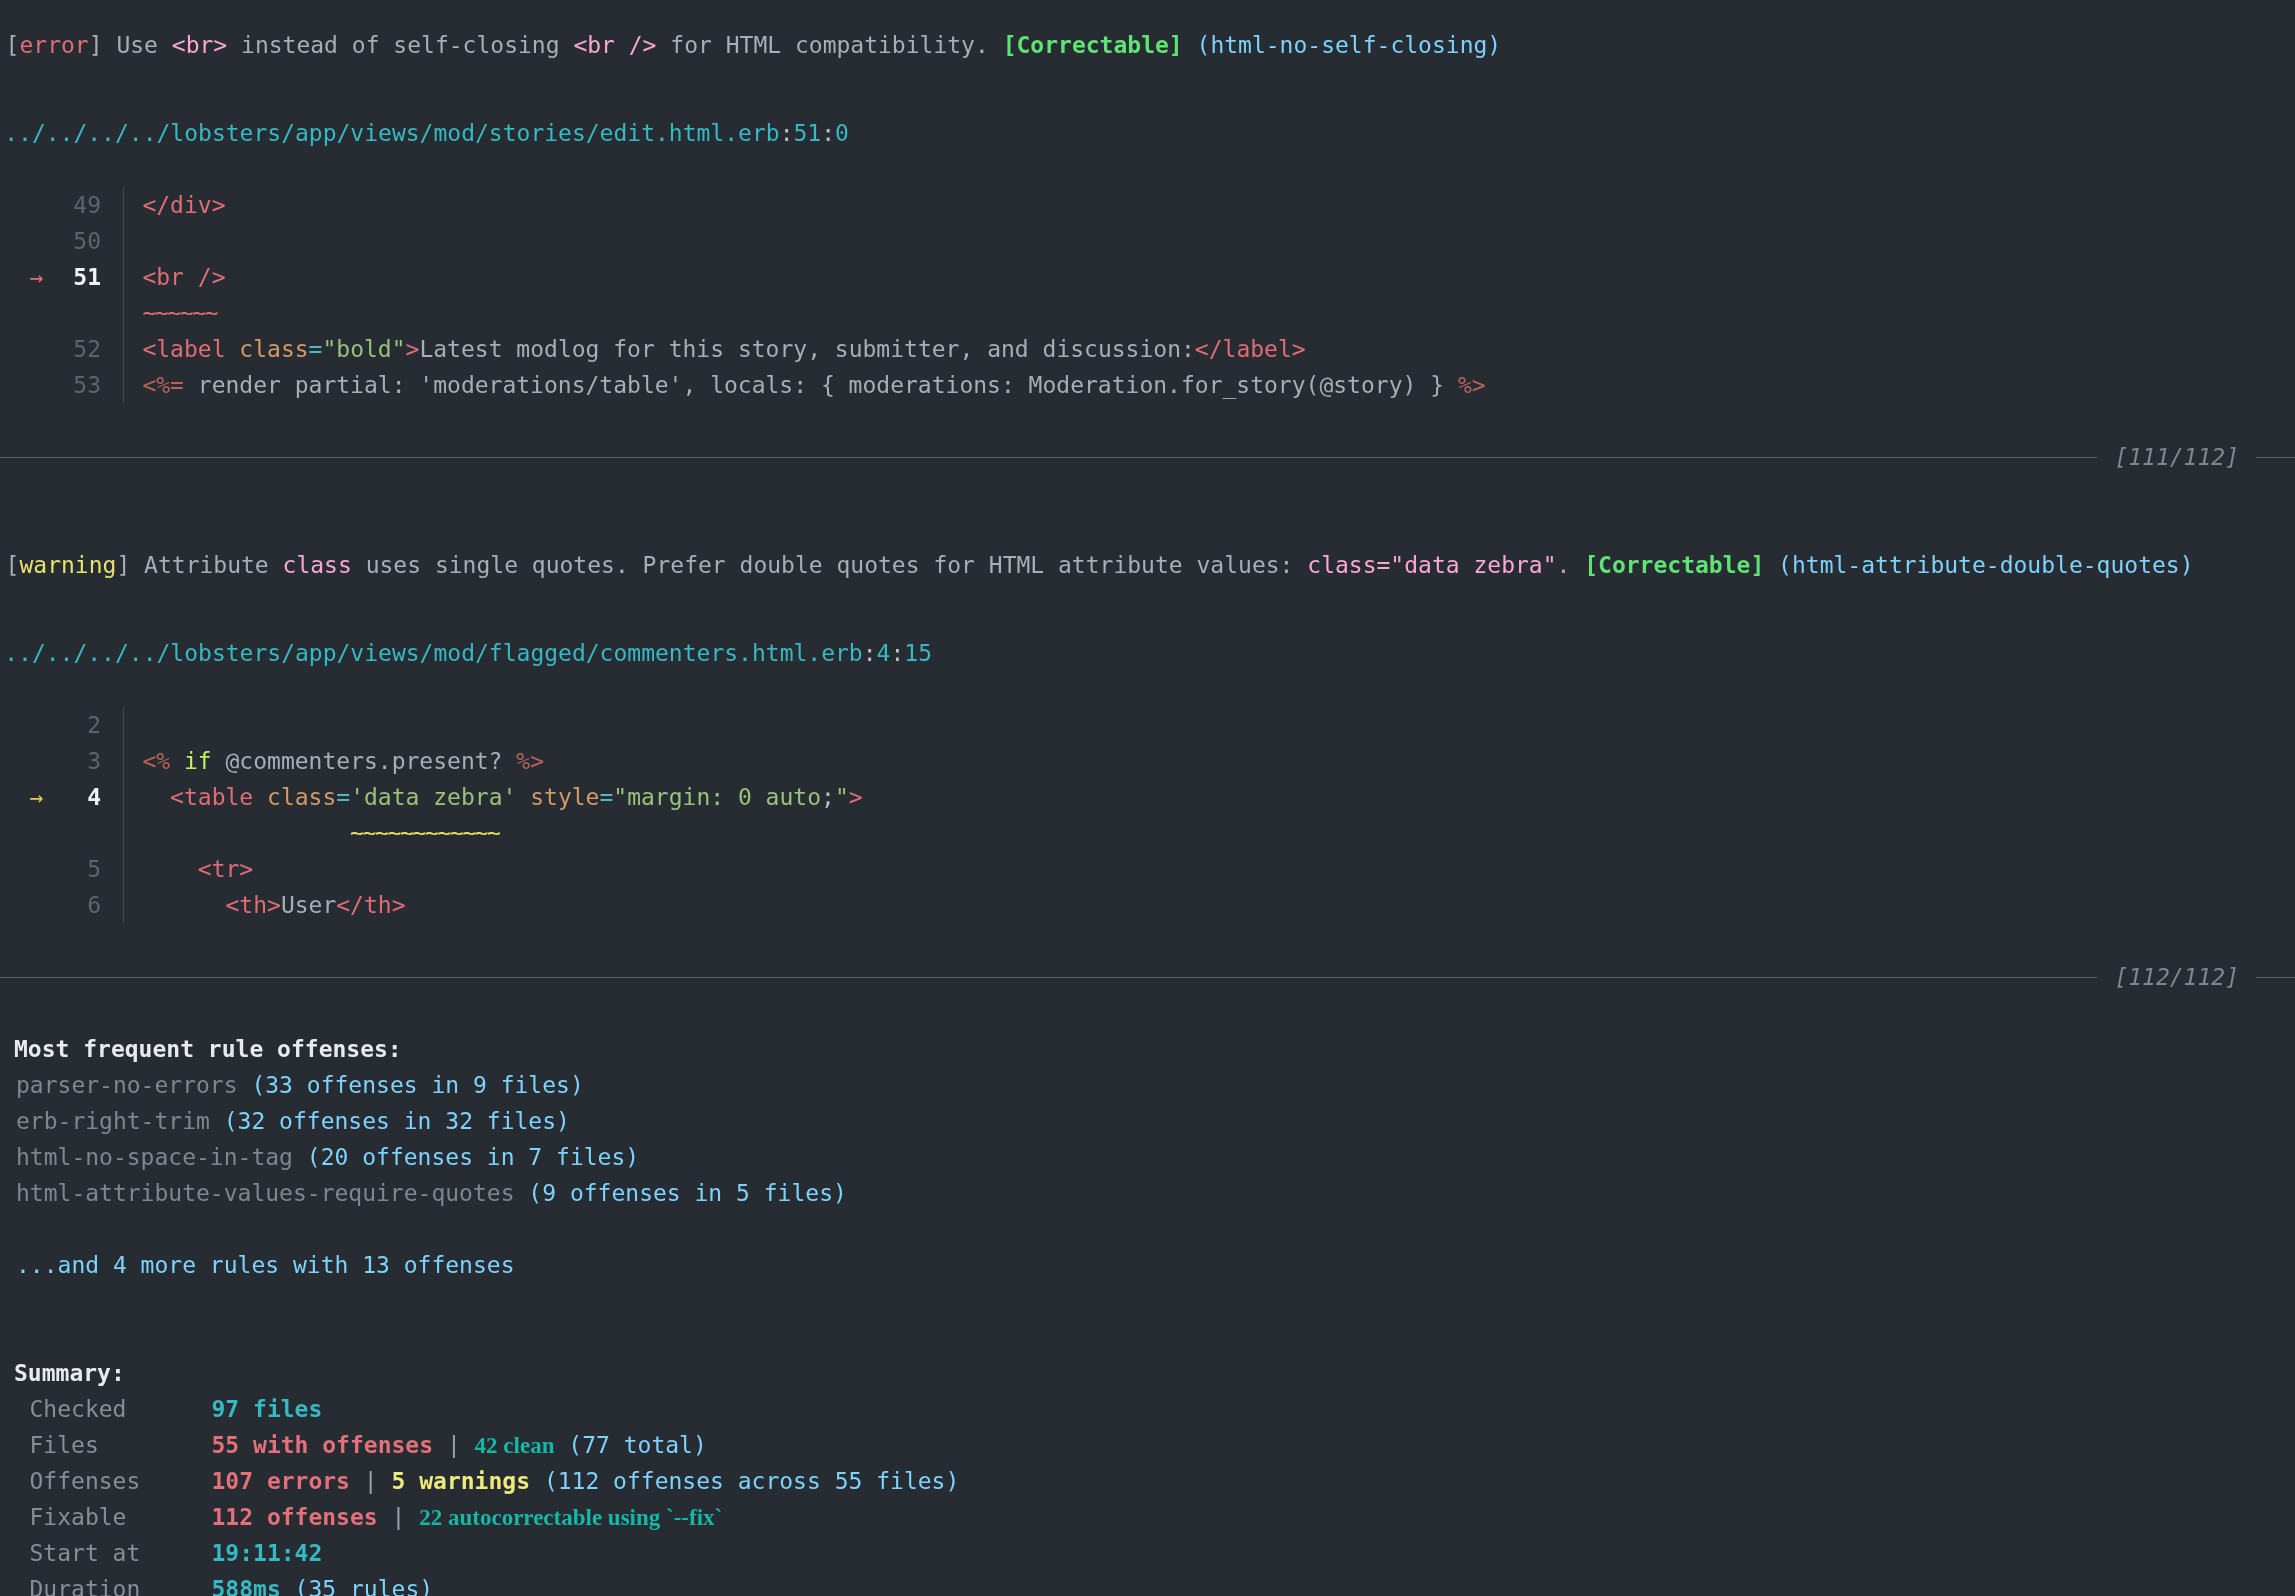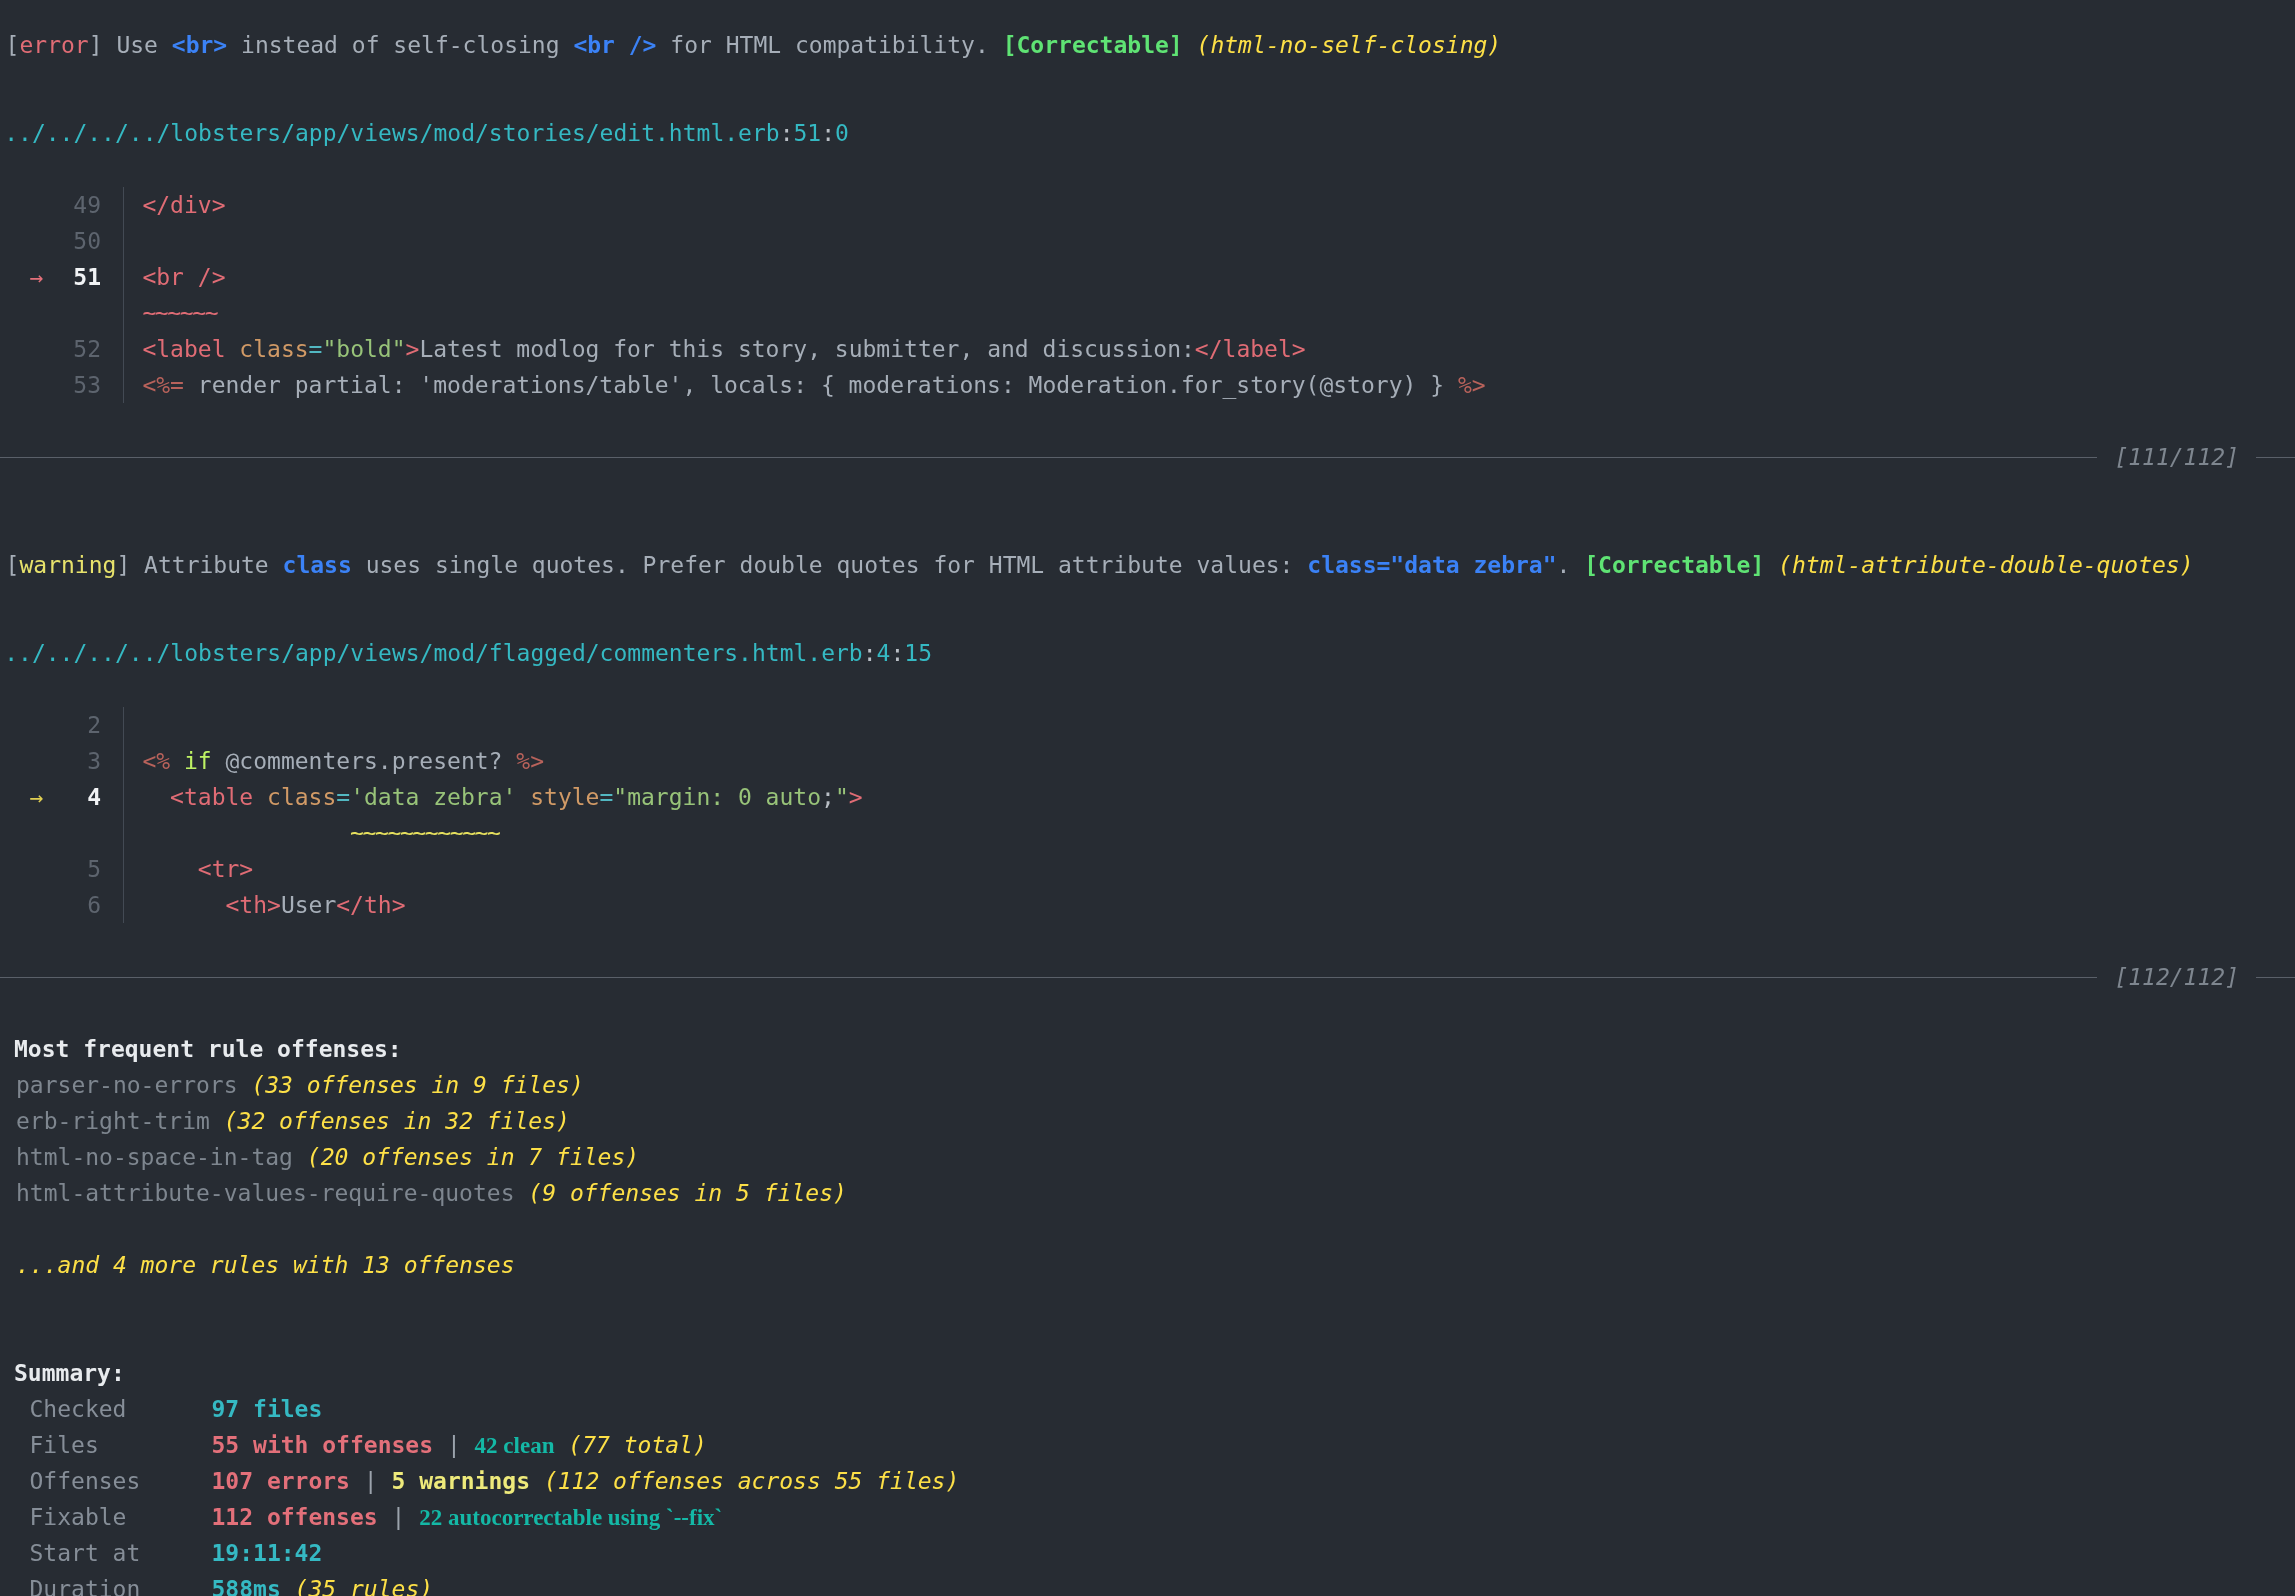--- a/index.html
+++ b/index.html
@@ -13,22 +13,22 @@
     overflow:hidden;
     position:relative;
     padding-top:27px;
   }
   .row { height:36px; white-space:pre; }
   .msg  { padding-left:5.6px; }
   .path { padding-left:4.2px;margin-top:16px; }
 
   
   .seg-default     { color:#a6aeb8; }
-  .seg-bold        { color:#3b82f6; font-weight:bold; }
-  .seg-dim         { color:#fde047;font-style:italic; }
+  .seg-bold        { color:#f9a8d4; font-weight:normal; }
+  .seg-dim         { color:#7dd3fc; }
   .seg-error       { color:#e06c75; }
   .seg-warning     { color:#e7e26c; }
   .seg-correctable { color:#5fe374; font-weight:bold; }
   .seg-cyan        { color:#35b9c3; }
   .seg-punct       { color:#b9bfc6; }
   .seg-tag         { color:#e06c75; }
   .seg-attr        { color:#d19a66; }
   .seg-string      { color:#98c379; }
   .seg-equals      { color:#52b8c2; }
   .seg-erb         { color:#b8625b; }

